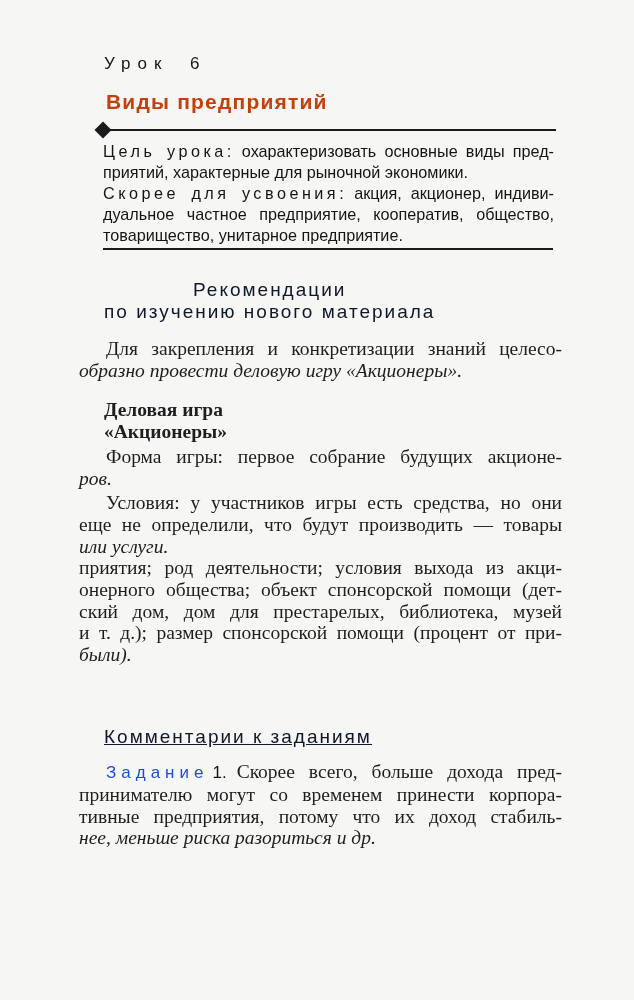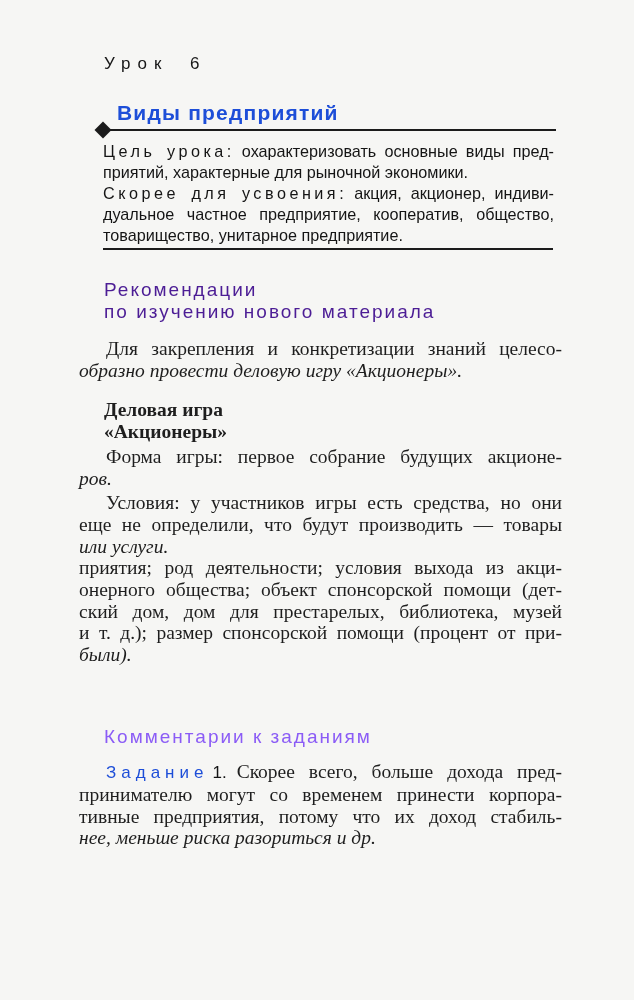--- a/index.html
+++ b/index.html
@@ -15,23 +15,23 @@
     overflow: hidden;
     background: #f6f6f4;
   }
   
   .lesson-label {
     position: absolute; left: 104px; top: 54px;
     font-size: 17px; letter-spacing: 7px; word-spacing: 10px;
     color: #161616;
   }
   .page-title {
-    position: absolute; left: 102px; top: 86px; margin: 15px;
+    position: absolute; left: 102px; top: 86px; margin: 4px;
     font-size: 21px; font-weight: bold; letter-spacing: 1.2px;
-    color: #1d4ed8;
+    color: #c2410c;
   }
   
   .rule-top {
     position: absolute; left: 100px; top: 129px; width: 456px;
     border-top: 2px solid #1b1b1b; height: 0;
   }
   .diamond {
     position: absolute; left: -3px; top: -7px;
     width: 12px; height: 12px; background: #1b1b1b;
     transform: rotate(45deg);
@@ -45,25 +45,26 @@
     position: absolute; left: 103px; top: 141px; width: 451px;
     font-size: 16.2px; line-height: 20.9px; color: #151515;
   }
   .overview .line { text-align: justify; text-align-last: justify; }
   .overview .line.last { text-align-last: left; }
   .spaced { letter-spacing: 3.5px; margin-right: 7px; }
   
   .rec-heading {
     position: absolute; left: 104px; top: 279px;
     font-size: 19px; line-height: 22px; letter-spacing: 2px;
-    color: #4c1d95;
+    color: #0f172a;
+    text-align: center;
   }
   .comments-heading {
     position: absolute; left: 104px; top: 726px;
-    font-size: 19px; letter-spacing: 2px; color: #8b5cf6;
+    font-size: 19px; letter-spacing: 2px; color: #0f172a; text-decoration: underline;
   }
   
   .serif {
     font-family: "Liberation Serif", "DejaVu Serif", serif;
     font-size: 19.5px; line-height: 21.8px; color: #1e1e1e;
   }
   .para { position: absolute; left: 79px; width: 483px; }
   .para .line { text-align: justify; text-align-last: justify; }
   .para .line.last { text-align-last: left; font-style: italic; }
   .para .line.indent { padding-left: 27px; }

